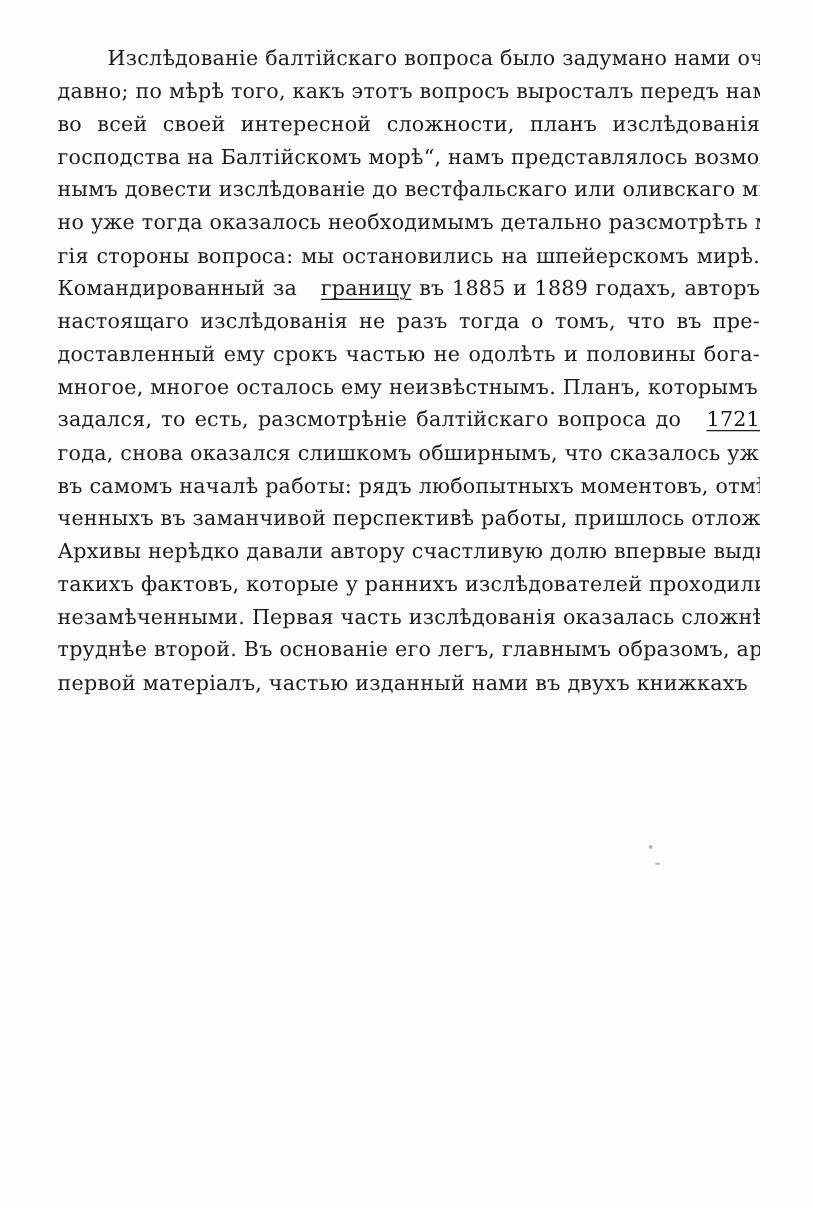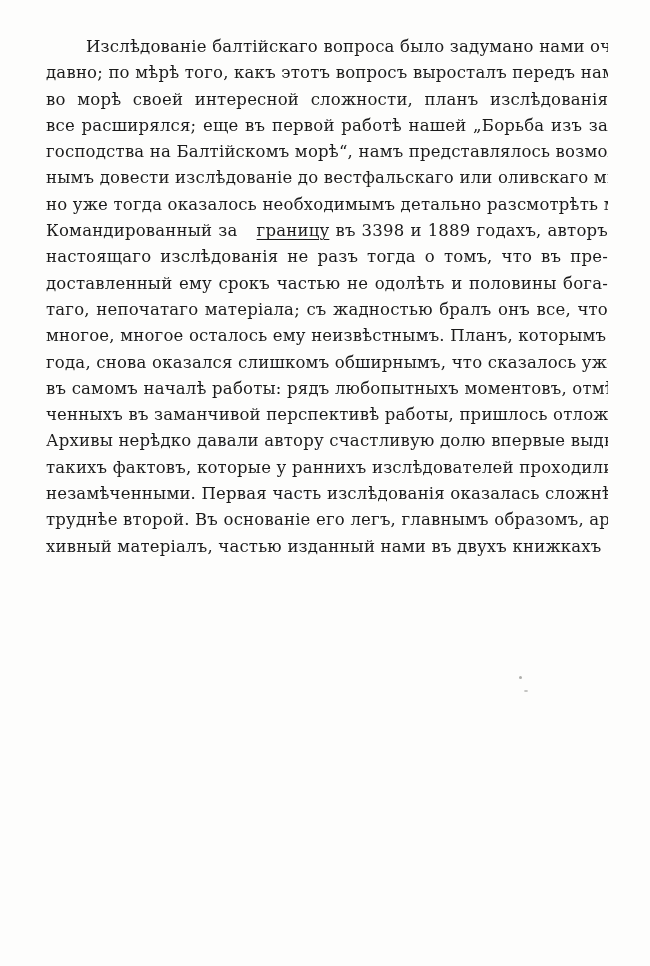--- a/index.html
+++ b/index.html
@@ -51,34 +51,34 @@
     .speck-1 { left: 519px; top: 676px; width: 3px; height: 3px; opacity: 0.8; }
     .speck-2 { left: 524px; top: 690px; width: 4px; height: 2px; opacity: 0.6; }
   </style>
 </head>
 <body>
 
 <div class="page">
   <div class="textblock">
       <div class="line indent"><span>Изслѣдованіе балтійскаго вопроса было задумано нами очень</span></div>
       <div class="line"><span>давно; по мѣрѣ того, какъ этотъ вопросъ выросталъ передъ нами</span></div>
-      <div class="line"><span>во морѣ своей интересной сложности, планъ изслѣдованія</span></div>
-      <div class="line"><span>все расширялся; еще въ первой работѣ нашей „Борьба изъ за</span></div>
+      <div class="line"><span>во всей своей интересной сложности, планъ изслѣдованія</span></div>
       <div class="line"><span>господства на Балтійскомъ морѣ“, намъ представлялось возмож-</span></div>
       <div class="line"><span>нымъ довести изслѣдованіе до вестфальскаго или оливскаго мира,</span></div>
       <div class="line"><span>но уже тогда оказалось необходимымъ детально разсмотрѣть мно-</span></div>
-      <div class="line"><span>Командированный за </span><span class="underline">границу</span><span> въ 3398 и 1889 годахъ, авторъ</span></div>
+      <div class="line"><span>гія стороны вопроса: мы остановились на шпейерскомъ мирѣ.</span></div>
+      <div class="line"><span>Командированный за </span><span class="underline">границу</span><span> въ 1885 и 1889 годахъ, авторъ</span></div>
       <div class="line"><span>настоящаго изслѣдованія не разъ тогда о томъ, что въ пре-</span></div>
       <div class="line"><span>доставленный ему срокъ частью не одолѣть и половины бога-</span></div>
-      <div class="line"><span>таго, непочатаго матеріала; съ жадностью бралъ онъ все, что</span></div>
       <div class="line"><span>многое, многое осталось ему неизвѣстнымъ. Планъ, которымъ онъ</span></div>
+      <div class="line"><span>задался, то есть, разсмотрѣніе балтійскаго вопроса до </span><span class="underline">1721</span></div>
       <div class="line"><span>года, снова оказался слишкомъ обширнымъ, что сказалось уже</span></div>
       <div class="line"><span>въ самомъ началѣ работы: рядъ любопытныхъ моментовъ, отмѣ-</span></div>
       <div class="line"><span>ченныхъ въ заманчивой перспективѣ работы, пришлось отложить.</span></div>
       <div class="line"><span>Архивы нерѣдко давали автору счастливую долю впервые выдви-</span></div>
       <div class="line"><span>такихъ фактовъ, которые у раннихъ изслѣдователей проходили</span></div>
       <div class="line"><span>незамѣченными. Первая часть изслѣдованія оказалась сложнѣе и</span></div>
       <div class="line"><span>труднѣе второй. Въ основаніе его легъ, главнымъ образомъ, ар-</span></div>
-      <div class="line last"><span>хивный матеріалъ, частью изданный нами въ двухъ книжкахъ</span></div>
+      <div class="line last"><span>первой матеріалъ, частью изданный нами въ двухъ книжкахъ</span></div>
     </div>
   <div class="speck speck-1"></div>
   <div class="speck speck-2"></div>
 </div>
 
 </body></html>

